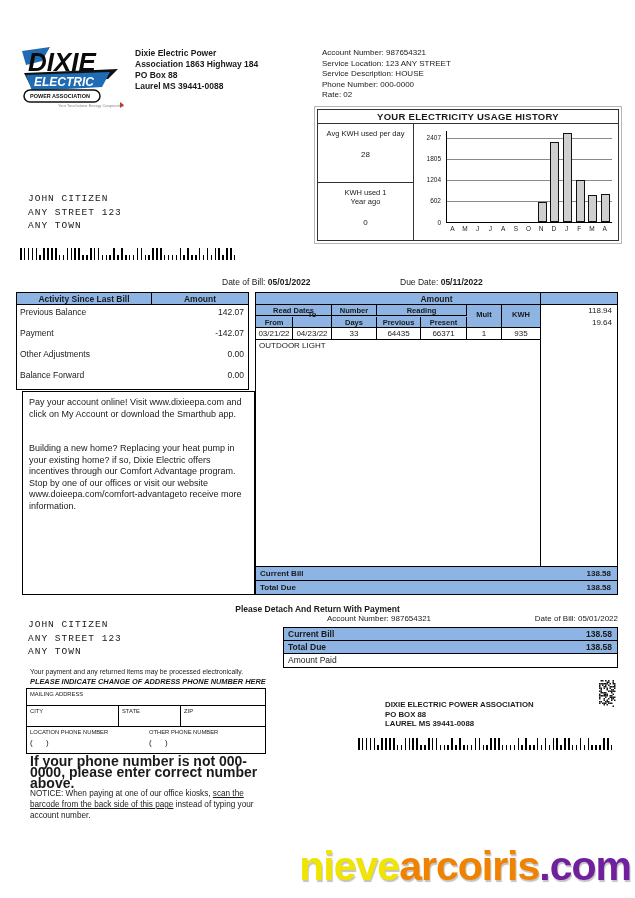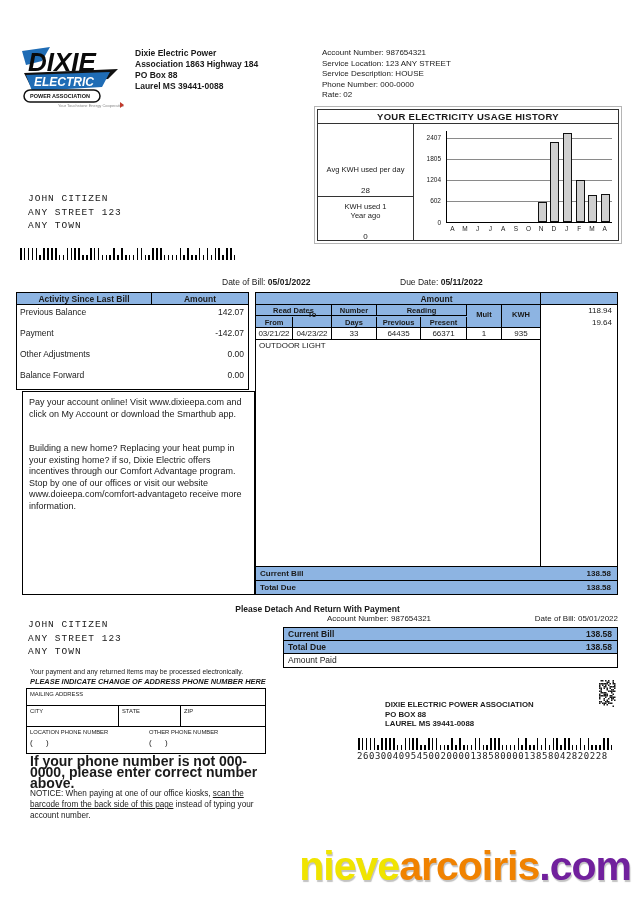--- a/index.html
+++ b/index.html
@@ -13,21 +13,21 @@
   .contact { position:absolute; left:20px; top:120px; font-size:8.5px; font-weight:bold; line-height:11.5px; }
   .contact .site { text-decoration:underline; }
 
   
   .usage-wrap { position:absolute; left:314px; top:106px; width:308px; height:138px; border:1px solid #b5b5b5; padding:2px; }
   .usage-box { width:100%; height:100%; border:1px solid #333; }
   .usage-title { height:14px; border-bottom:1px solid #333; text-align:center; font-weight:bold; font-size:9.5px; line-height:14px; letter-spacing:0.3px; }
   .usage-body { position:relative; height:117px; display:flex; }
   .usage-left { width:96px; border-right:1px solid #333; display:flex; flex-direction:column; font-size:7.5px; text-align:center; }
   .usage-cell { flex:1; padding-top:5px; }
-  .usage-cell:first-child { border-bottom:1px solid #333;margin-top:36px; }
+  .usage-cell:first-child { border-bottom:1px solid #333; }
   .usage-val { margin-top:12px; font-size:8px; }
   .usage-chart { position:relative; flex:1; }
   #plot { position:absolute; left:32px; top:7px; width:166px; height:92px; border-left:1px solid #000; border-bottom:1px solid #000; }
   .gridline { position:absolute; left:0; right:0; height:1px; background:#8a8a8a; }
   .bar { position:absolute; bottom:0; width:9px; background:#cfcfcf; border:1px solid #111; }
   #yticks { position:absolute; left:0; top:7px; width:30px; height:92px; }
   .ytick { position:absolute; right:3px; font-size:6.5px; }
   #xlabels { position:absolute; left:32px; top:101px; width:166px; height:10px; }
   .xtick { position:absolute; top:0; text-align:center; font-size:6.5px; }
 
@@ -560,19 +560,18 @@
       <i style="height:12px"></i>
       <i style="height:5px"></i>
       <i style="height:12px"></i>
       <i style="height:5px"></i>
       <i style="height:5px"></i>
       <i style="height:5px"></i>
       <i style="height:12px"></i>
       <i style="height:12px"></i>
       <i style="height:5px"></i>
     </div>
-  <div class="ocr">260300409545002000013858000013858042820228</div>
 
   <div class="watermark">
     <span id="wm1" style="color: rgb(240, 228, 0);">nieve</span><span id="wm2" style="color: rgb(240, 130, 0);">arcoiris</span><span id="wm3" style="color: rgb(113, 32, 157);">.com</span>
   </div>
 
 </div>
 
 </body></html>

